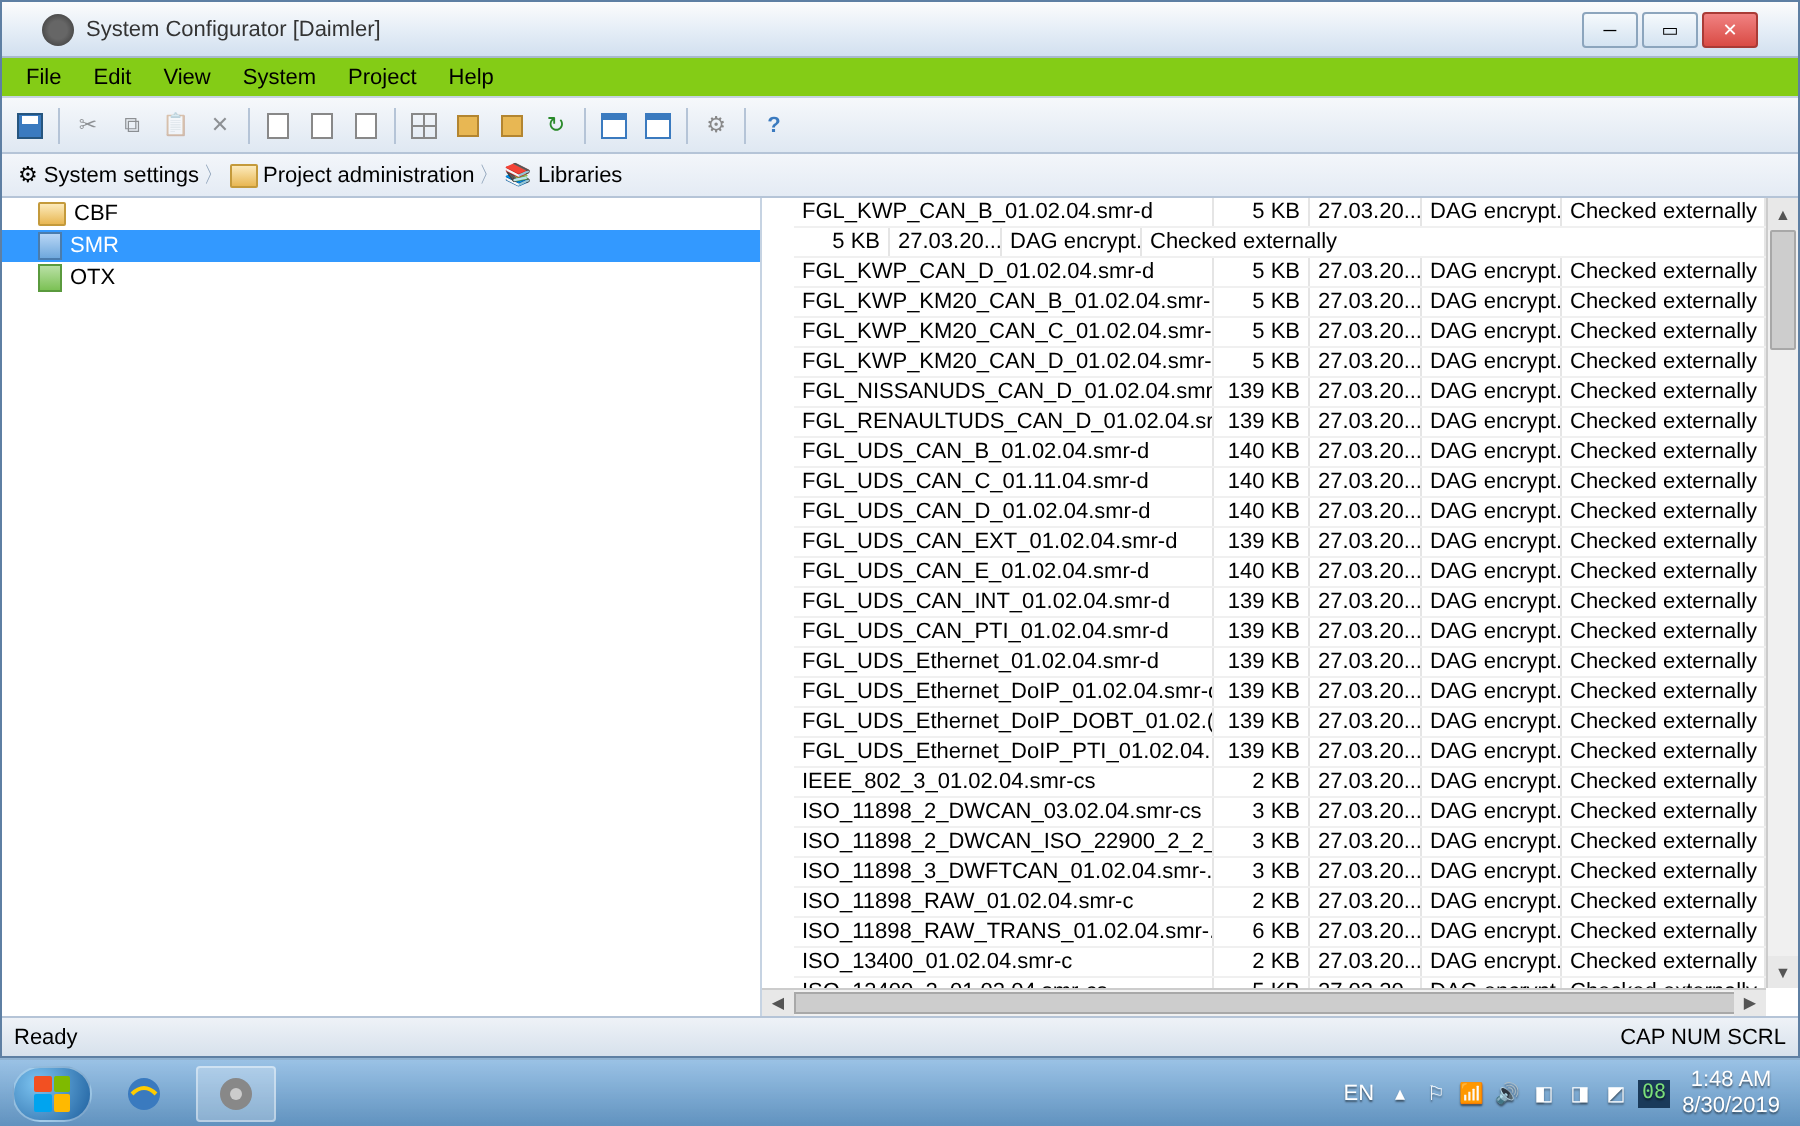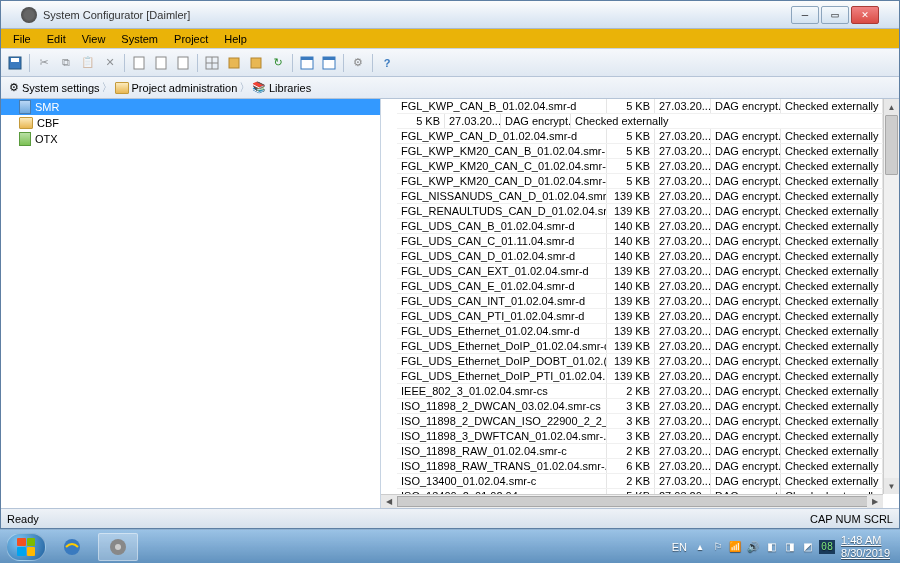--- a/index.html
+++ b/index.html
@@ -4,21 +4,21 @@
 <style>
 * { box-sizing: border-box; margin: 0; padding: 0; font-family: "Segoe UI", Tahoma, sans-serif; font-size: 11px; }
 body { width: 900px; height: 563px; background: linear-gradient(to bottom, #5aa0d8 0%, #3a7abf 50%, #5aa0d8 100%); overflow: hidden; display: flex; flex-direction: column; }
 .window { position: absolute; top: 0; left: 0; width: 900px; height: 529px; background: #f0f0f0; border: 1px solid #5e7fa3; display: flex; flex-direction: column; }
 .titlebar { height: 28px; background: linear-gradient(to bottom, #fcfcfc 0%, #e6eef7 50%, #d2e0ef 100%); border-bottom: 1px solid #a9b9cc; display: flex; align-items: center; padding: 0 20px; }
 .titlebar .app-icon { width: 16px; height: 16px; background: radial-gradient(circle, #666 40%, #333 100%); border-radius: 50%; margin-right: 6px; }
 .titlebar .title { flex: 1; color: #333; }
 .win-buttons { display: flex; gap: 2px; }
 .win-btn { width: 28px; height: 18px; border: 1px solid #8ca5bd; border-radius: 2px; background: linear-gradient(to bottom, #f5f9fc, #d4e3f1); display: flex; align-items: center; justify-content: center; font-size: 9px; }
 .win-btn.close { background: linear-gradient(to bottom, #f08282, #d94b44); color: #fff; border-color: #a93b36; }
-.menubar { height: 20px; background: #eab308; display: flex; align-items: center; padding: 0 4px; border-bottom: 1px solid #c6d3e2; }
+.menubar { height: 20px; background: #84cc16; display: flex; align-items: center; padding: 0 4px; border-bottom: 1px solid #c6d3e2; }
 .menubar span { padding: 2px 8px; cursor: default; }
 .toolbar { height: 28px; background: linear-gradient(to bottom, #f6f8fb, #dfe8f2); border-bottom: 1px solid #b5c4d7; display: flex; align-items: center; padding: 0 4px; gap: 2px; }
 .tool-btn { width: 20px; height: 20px; display: flex; align-items: center; justify-content: center; border-radius: 2px; }
 .tool-sep { width: 1px; height: 18px; background: #b5c4d7; margin: 0 2px; }
 .breadcrumb { height: 22px; background: linear-gradient(to bottom, #f3f6fa, #e4ebf4); border-bottom: 1px solid #b5c4d7; display: flex; align-items: center; padding: 0 4px; }
 .crumb { display: flex; align-items: center; padding: 0 4px; gap: 3px; }
 .crumb-sep { color: #8fa3ba; margin: 0 -2px; }
 .content { flex: 1; display: flex; background: #fff; min-height: 0; }
 .tree { width: 380px; background: #fff; border-right: 1px solid #c6d3e2; overflow: auto; }
 .tree-item { display: flex; align-items: center; padding: 1px 4px 1px 18px; gap: 4px; height: 16px; }
@@ -47,21 +47,21 @@
 .taskbar { position: absolute; bottom: 0; left: 0; right: 0; height: 34px; background: linear-gradient(to bottom, rgba(200,220,240,0.6), rgba(100,140,180,0.7)); backdrop-filter: blur(2px); display: flex; align-items: center; padding: 0 6px; border-top: 1px solid rgba(255,255,255,0.3); }
 .start-btn { width: 40px; height: 28px; border-radius: 14px; background: radial-gradient(circle at 30% 30%, #7cc3f0, #1e5f9e); border: 1px solid rgba(255,255,255,0.4); display: flex; align-items: center; justify-content: center; }
 .start-logo { width: 18px; height: 18px; display: grid; grid-template: 1fr 1fr / 1fr 1fr; gap: 1px; }
 .start-logo div { border-radius: 1px; }
 .start-logo div:nth-child(1){background:#f25022;} .start-logo div:nth-child(2){background:#7fba00;} .start-logo div:nth-child(3){background:#00a4ef;} .start-logo div:nth-child(4){background:#ffb900;}
 .task-icon { width: 40px; height: 28px; margin-left: 6px; display: flex; align-items: center; justify-content: center; border-radius: 2px; }
 .task-icon.active { background: rgba(255,255,255,0.25); border: 1px solid rgba(255,255,255,0.4); }
 .tray { margin-left: auto; display: flex; align-items: center; gap: 6px; color: #fff; font-size: 10px; text-shadow: 0 1px 1px rgba(0,0,0,0.5); }
 .tray-icons { display: flex; gap: 4px; align-items: center; }
 .tray-icons span { width: 14px; height: 14px; display: flex; align-items: center; justify-content: center; font-size: 10px; }
-.clock { text-align: left; line-height: 1.1; padding-right: 4px; text-decoration: underline; }
+.clock { text-align: center; line-height: 1.1; padding-right: 4px; }
 svg { display: block; }
 </style>
 </head>
 <body>
 
 <div class="window">
   <div class="titlebar">
     <div class="app-icon"></div>
     <div class="title">System Configurator [Daimler]</div>
     <div class="win-buttons">
@@ -158,27 +158,27 @@
       </div>
     <span class="crumb-sep">〉</span>
     <div class="crumb">
         <span style="color:#4a7cad">📚</span>
         <span>Libraries</span>
       </div>
   </div>
 
   <div class="content">
     <div class="tree" id="tree">
+        <div class="tree-item">
+          <div class="folder-icon"></div>
+          <span>CBF</span>
+        </div>
         <div class="tree-item selected">
           <div class="file-icon-blue"></div>
           <span>SMR</span>
-        </div>
-        <div class="tree-item">
-          <div class="folder-icon"></div>
-          <span>CBF</span>
         </div>
         <div class="tree-item">
           <div class="file-icon-green"></div>
           <span>OTX</span>
         </div>
       </div>
     <div class="grid">
       <div class="grid-body" id="grid">
           <div class="grid-row">
             <div class="col-name">FGL_KWP_CAN_B_01.02.04.smr-d</div>

